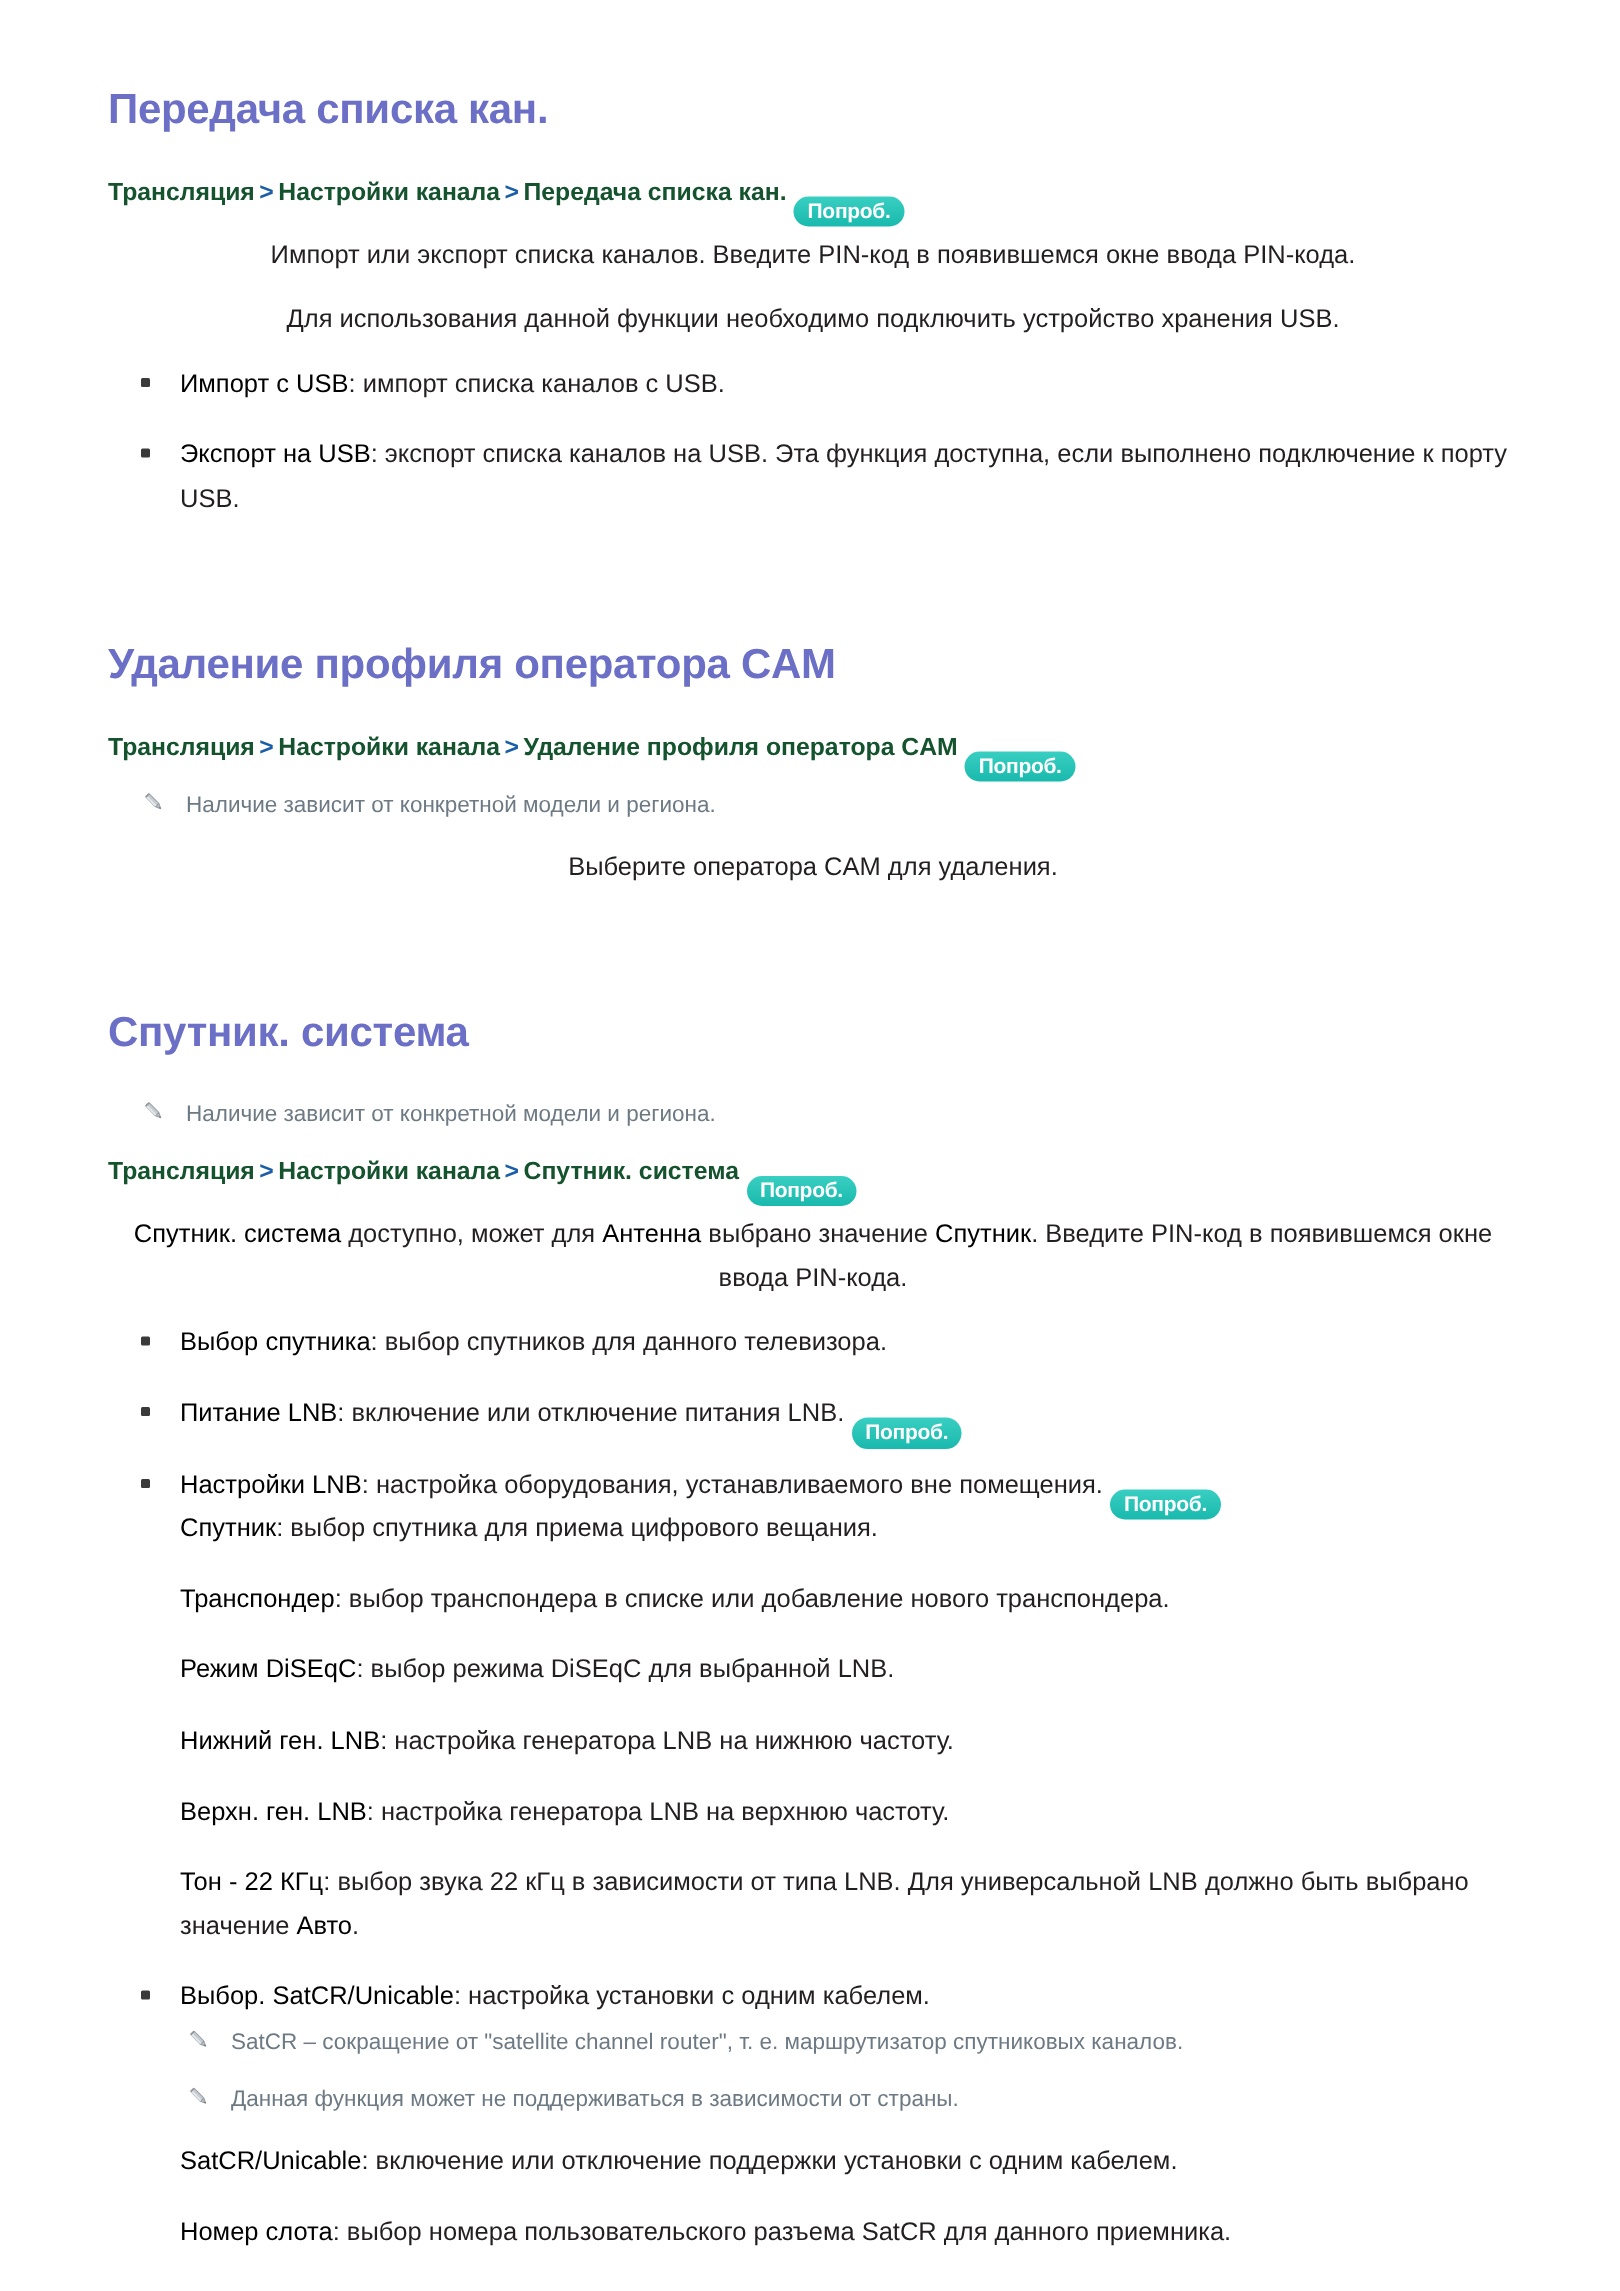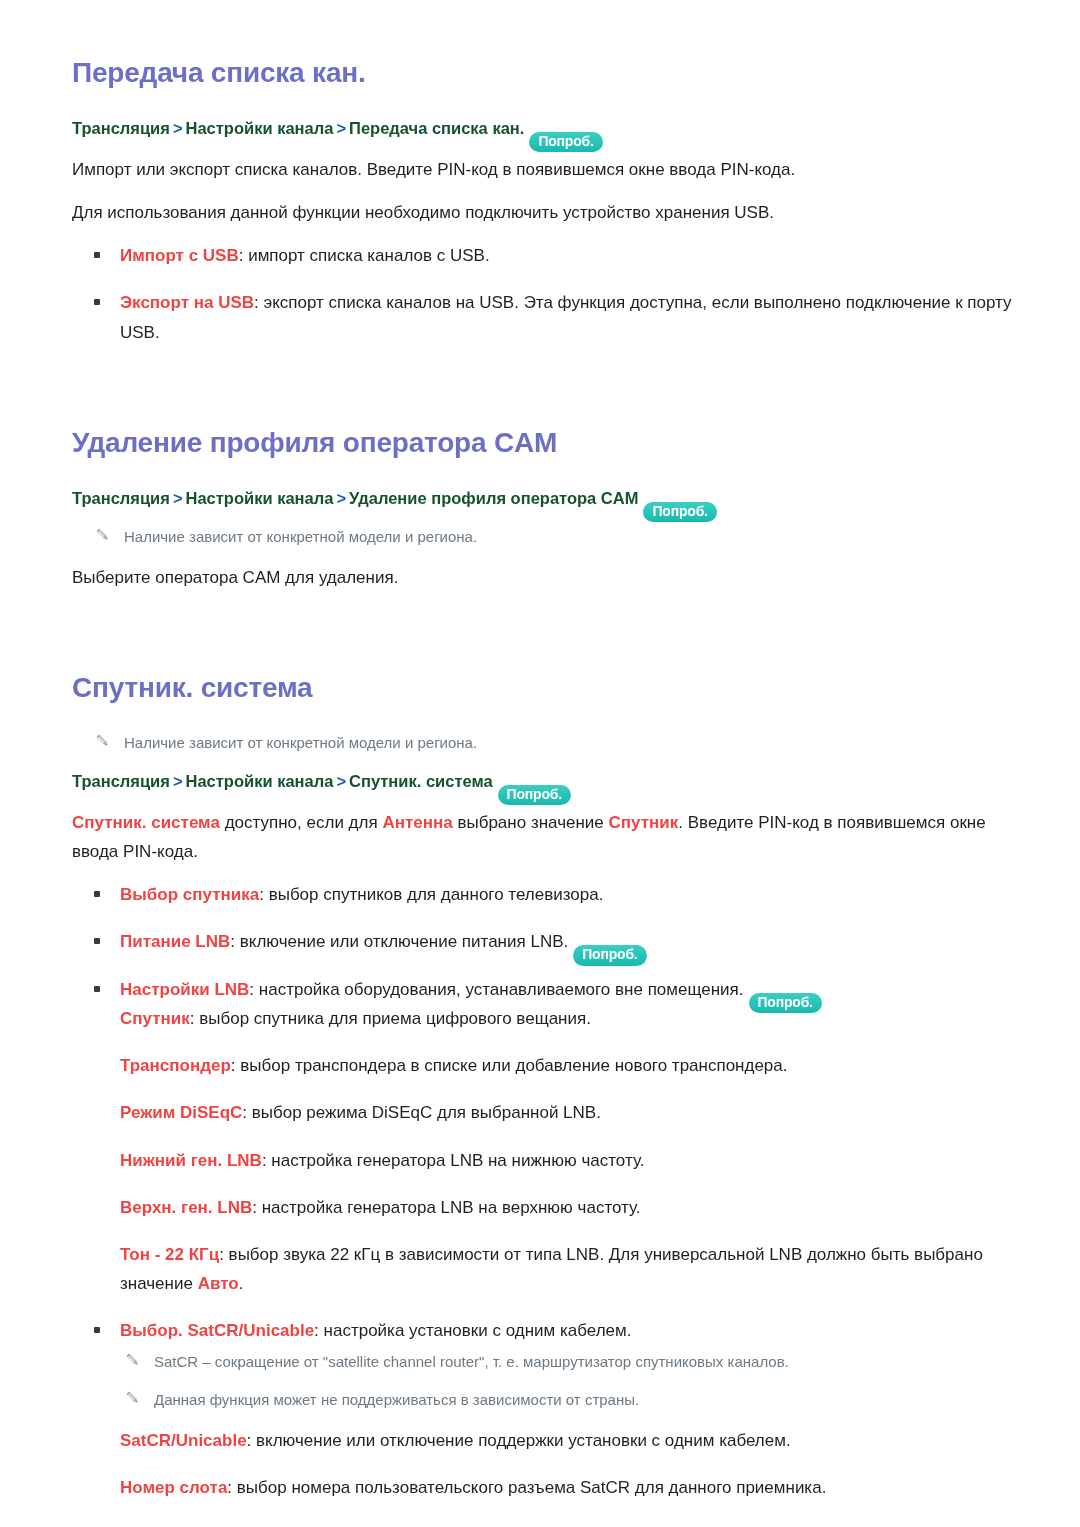--- a/index.html
+++ b/index.html
@@ -68,26 +68,27 @@
     white-space: nowrap;
   }
 
   
   .para {
     font-size: 17px;
     line-height: 1.72;
     color: #231f20;
     margin: 0 0 14px 0;
     max-width: 940px;
+    text-align: center;
   }
   .para:last-child { margin-bottom: 0; }
 
   .term {
-    color: #ef4444;
-    font-weight: bold;
+    color: #000000;
+    font-weight: normal;
   }
 
   
   .bullets { margin: 6px 0 0 0; padding: 0; list-style: none; }
   .bullet-item {
     position: relative;
     padding-left: 48px;
     font-size: 17px;
     line-height: 1.72;
     color: #231f20;
@@ -209,21 +210,21 @@
       </span>
       <span>Наличие зависит от конкретной модели и региона.</span>
     </div>
 
     <div class="breadcrumb">
       <span class="crumb">Трансляция</span><span class="sep">&gt;</span><span class="crumb">Настройки канала</span><span class="sep">&gt;</span><span class="crumb">Спутник. система</span><span class="badge">Попроб.</span>
     </div>
 
 
     <p class="para">
-      <span class="term">Спутник. система</span><span> доступно, если для </span><span class="term">Антенна</span><span> выбрано значение </span><span class="term">Спутник</span><span>. Введите PIN-код в появившемся окне ввода PIN-кода.</span>
+      <span class="term">Спутник. система</span><span> доступно, может для </span><span class="term">Антенна</span><span> выбрано значение </span><span class="term">Спутник</span><span>. Введите PIN-код в появившемся окне ввода PIN-кода.</span>
     </p>
 
     <ul class="bullets">
 
       <li class="bullet-item">
         <span class="dot"></span>
         <span class="term">Выбор спутника</span><span>: выбор спутников для данного телевизора.</span>
       </li>
 
       <li class="bullet-item">

